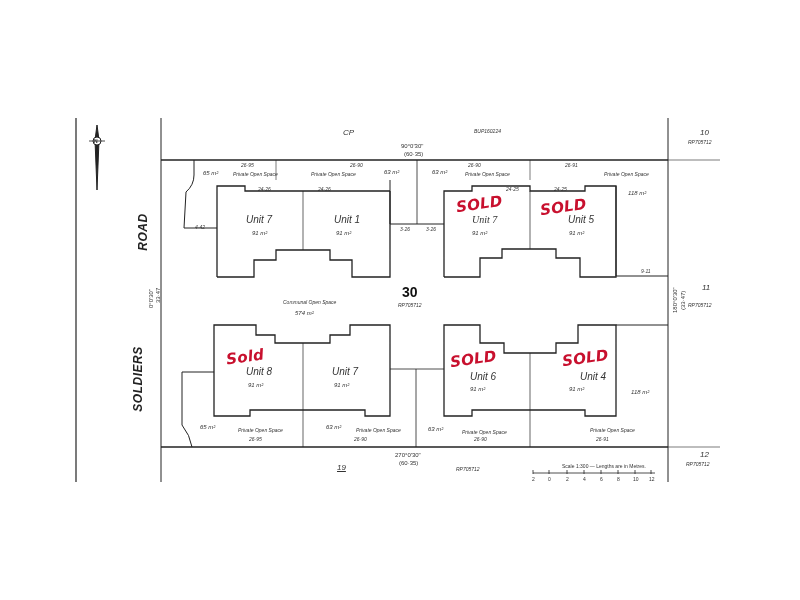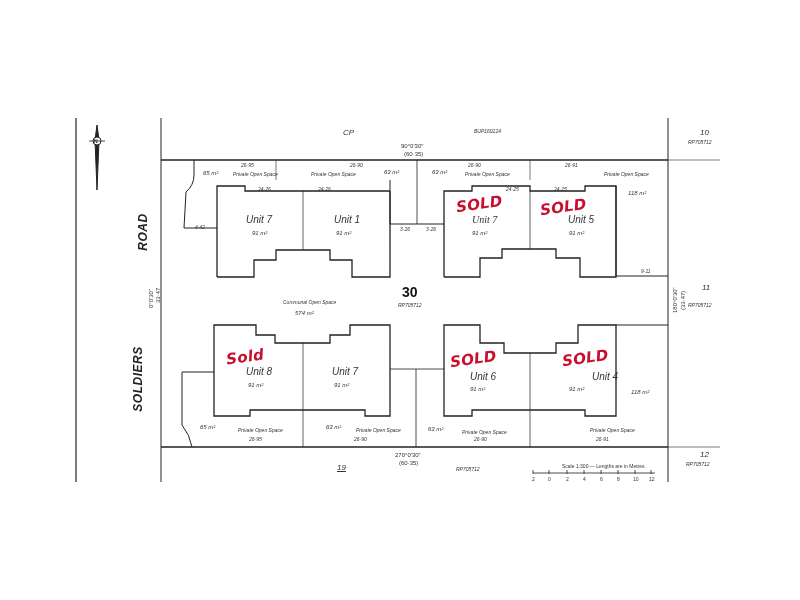--- a/index.html
+++ b/index.html
@@ -147,21 +147,21 @@
 </div>
 <div>
   <div class="sold" style="left:450px;top:350px;">SOLD</div>
   <div class="t unit" style="left:470px;top:371px;">Unit 6</div>
   <div class="t small" style="left:470px;top:386px;">91 m²</div>
   <div class="t small" style="left:428px;top:426px;">63 m²</div>
   <div class="t tiny" style="left:462px;top:429px;">Private Open Space</div>
 </div>
 <div>
   <div class="sold" style="left:562px;top:349px;">SOLD</div>
-  <div class="t unit" style="left:592px;top:371px;">Unit 4</div>
+  <div class="t unit" style="left:580px;top:371px;">Unit 4</div>
   <div class="t small" style="left:569px;top:386px;">91 m²</div>
   <div class="t small" style="left:631px;top:389px;">118 m²</div>
   <div class="t tiny" style="left:590px;top:427px;">Private Open Space</div>
 </div>
 
 <div class="t tiny" style="left:241px;top:162px;">26·95</div>
 <div class="t tiny" style="left:350px;top:162px;">26·90</div>
 <div class="t tiny" style="left:468px;top:162px;">26·90</div>
 <div class="t tiny" style="left:565px;top:162px;">26·91</div>
 <div class="t tiny" style="left:258px;top:186px;">24·26</div>

